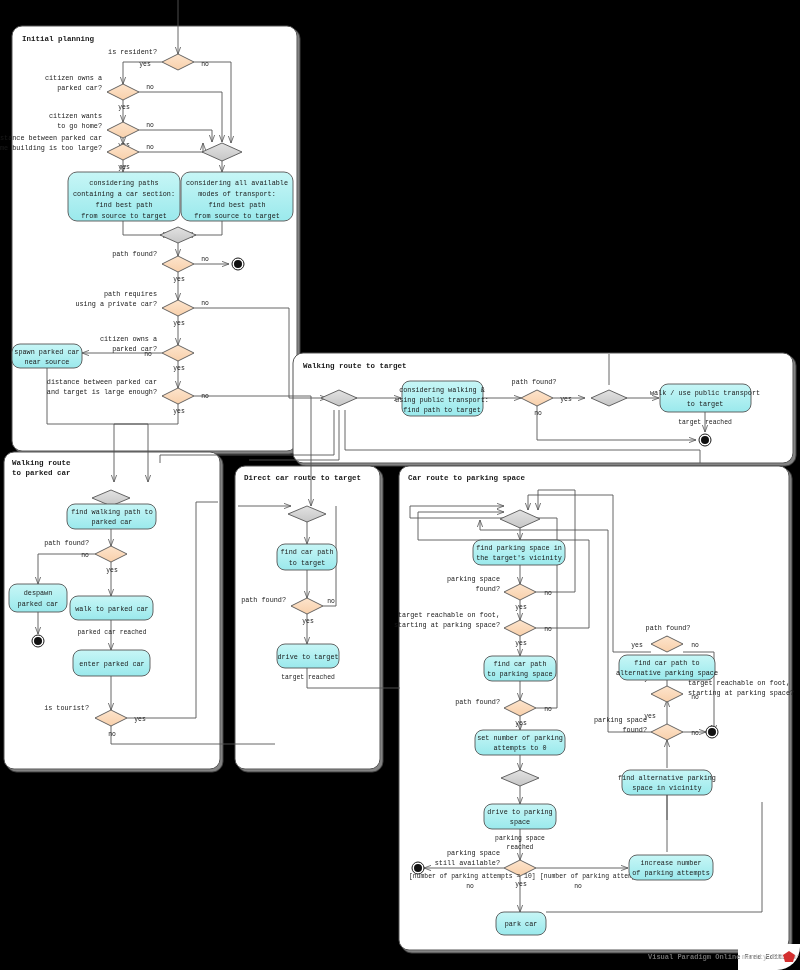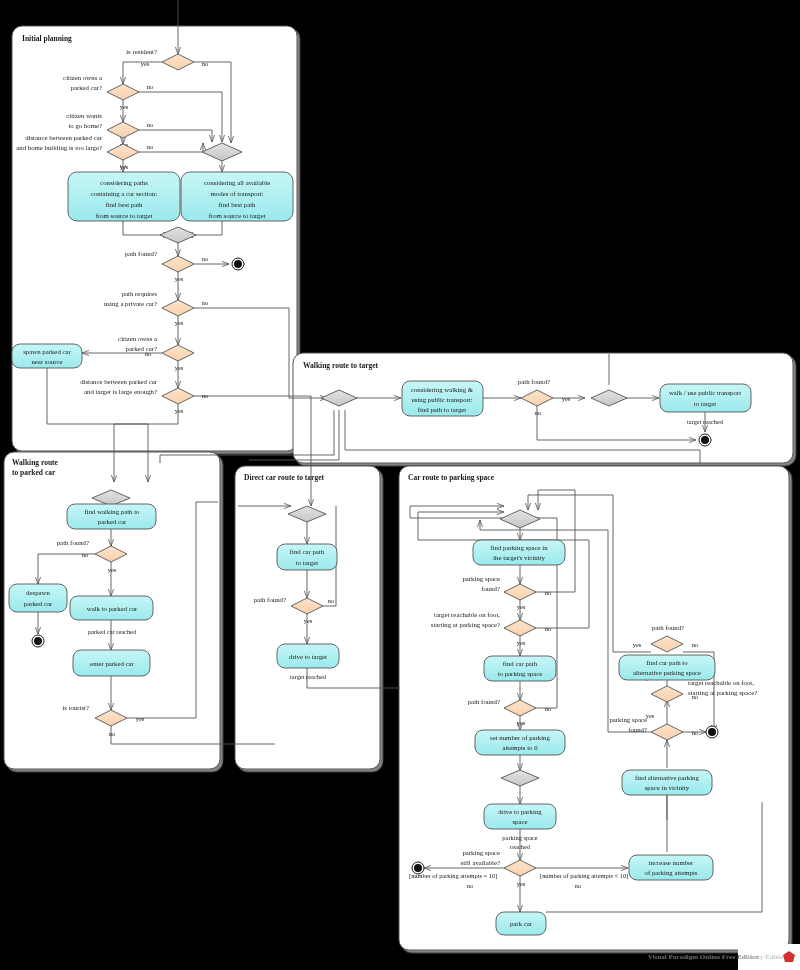--- a/index.html
+++ b/index.html
@@ -1,17 +1,17 @@
 <!DOCTYPE html>
 <html><head>
 <meta charset="utf-8">
 <style>
   html,body{margin:0;padding:0;background:#000;}
   #page{position:relative;width:800px;height:970px;background:#000;overflow:hidden;
-        font-family:Liberation Serif, serif;}
+        font-family:Liberation Mono, monospace;border-radius:23px;}
   svg{display:block;}
   .frame-title{font-size:7.5px;font-weight:bold;fill:#1a1a1a;}
   .node-label{font-size:6.8px;fill:#1a1a1a;}
   .edge-label{font-size:6.4px;fill:#1a1a1a;}
   .guard{font-size:6.4px;fill:#1a1a1a;}
   .wm-text{font-size:7px;fill:#6e6e6e;font-weight:bold;}
   .wm-text2{font-size:7px;fill:#c9c9c9;font-weight:bold;}
 </style>
 </head>
 <body>

